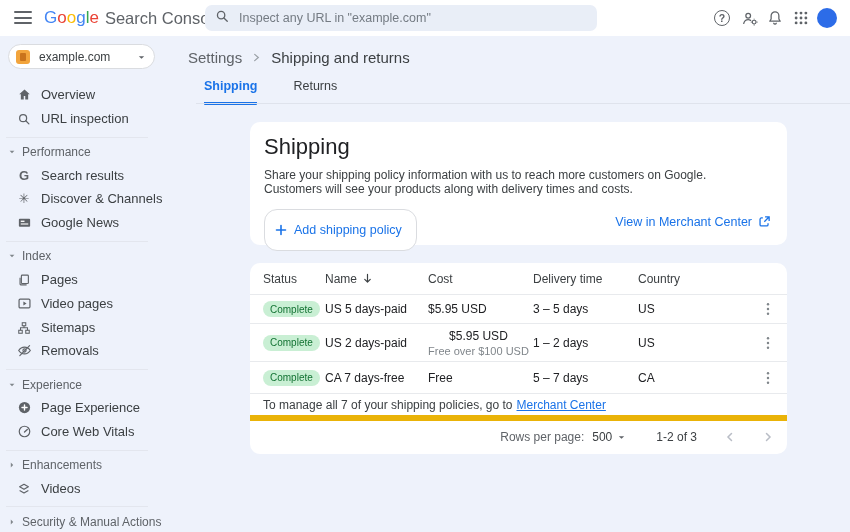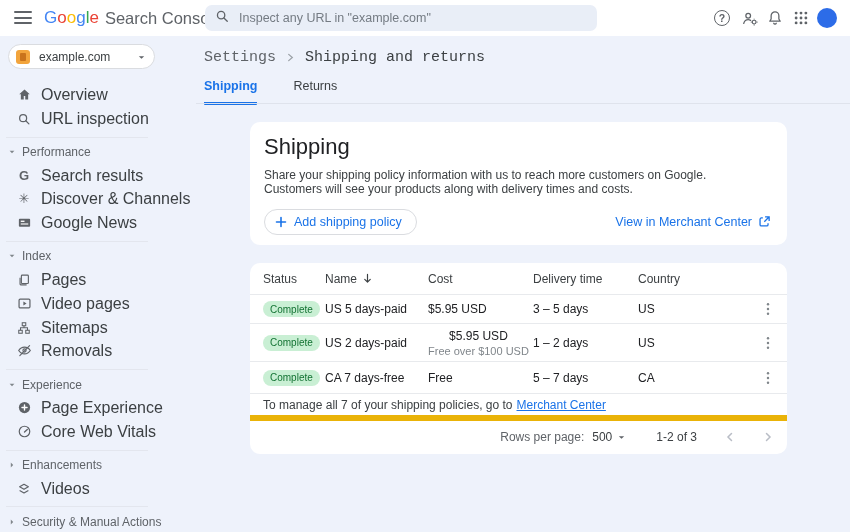--- a/index.html
+++ b/index.html
@@ -26,44 +26,44 @@
   .qmark { width:16px; height:16px; border:1.4px solid #5f6368; border-radius:50%; color:#5f6368; font-size:10.5px; font-weight:700; display:flex; align-items:center; justify-content:center; }
 
   
   .sidebar { position:absolute; left:0; top:36px; width:196px; height:496px; }
   .prop-pill { position:absolute; left:8px; top:8px; width:147px; height:25px; background:#fff; border:1px solid #dadce0; border-radius:13px; display:flex; align-items:center; padding:0 8px 0 7px; cursor:pointer; }
   .prop-ic { width:14px; height:14px; border-radius:3px; background:#f2a43c; position:relative; flex:0 0 auto; }
   .prop-ic::after { content:""; position:absolute; left:4px; top:3px; width:6px; height:8px; background:#c9731c; border-radius:1px; }
   .prop-label { font-size:12px; color:#3c4043; margin-left:9px; flex:1; }
   .nav-item { position:absolute; left:0; width:196px; height:17px; display:flex; align-items:center; cursor:pointer; }
   .nav-item .nicon { width:16px; height:16px; margin-left:16px; display:flex; align-items:center; justify-content:center; flex:0 0 auto; color:#5f6368; }
-  .nav-item .nlabel { font-size:16px; color:#3c4043; margin-left:9px; white-space:nowrap; }
+  .nav-item .nlabel { font-size:13px; color:#3c4043; margin-left:9px; white-space:nowrap; }
   .nav-sec { position:absolute; left:0; width:196px; height:15px; display:flex; align-items:center; cursor:pointer; }
   .nav-sec .scaret { width:8px; height:8px; margin-left:8px; display:flex; align-items:center; justify-content:center; }
   .nav-sec .slabel { font-size:12px; color:#5f6368; margin-left:6px; white-space:nowrap; }
   .sdiv { position:absolute; left:6px; width:142px; height:1px; background:#e3e6ee; }
   .gletter { font-weight:700; color:#5f6368; font-size:13px; }
   .sparkle { color:#5f6368; font-size:13px; }
 
   
-  .breadcrumb { position:absolute; left:204px; top:49px; display:flex; align-items:center; font-size:15px;font-family:Liberation Mono, monospace; }
+  .breadcrumb { position:absolute; left:188px; top:49px; display:flex; align-items:center; font-size:15px; }
   .bc-parent { color:#5f6368; cursor:pointer; }
   .bc-sep { margin:0 10px; display:flex; align-items:center; }
   .bc-current { color:#3c4043; }
   .tabs { position:absolute; left:204px; top:79px; display:flex; }
   .tab { font-size:12.5px; padding-bottom:9px; margin-right:36px; cursor:pointer; }
   .tab.active { color:#1a73e8; font-weight:700; border-bottom:3px solid #1a73e8; border-radius:0 0 1px 1px; }
   .tab.inactive { color:#3c4043; font-weight:400; }
   .tabline { position:absolute; left:196px; top:103px; width:654px; height:1px; background:#dfe3ec; }
 
   .card { position:absolute; background:#fff; border-radius:10px; }
   .card1 { left:250px; top:122px; width:537px; height:123px; }
   .card1 h1 { font-size:22px; font-weight:400; color:#202124; position:absolute; left:14px; top:12px; }
   .desc { position:absolute; left:14px; font-size:12px; color:#3c4043; line-height:14px; }
-  .add-btn { position:absolute; left:14px; top:87px; height:26px; border:1px solid #dadce0; background:#fff; border-radius:13px; display:flex; align-items:center; padding:0 14px 0 10px; cursor:pointer; color:#1a73e8; font-size:12.5px; font-weight:500; font-family:"Liberation Sans",sans-serif; }
+  .add-btn { position:absolute; left:14px; top:87px; height:42px; border:1px solid #dadce0; background:#fff; border-radius:13px; display:flex; align-items:center; padding:0 14px 0 10px; cursor:pointer; color:#1a73e8; font-size:12.5px; font-weight:500; font-family:"Liberation Sans",sans-serif; }
   .add-btn .plus { margin-right:7px; display:flex; }
   .mc-link { position:absolute; right:16px; top:93px; display:flex; align-items:flex-start; color:#1a73e8; font-size:12.5px; font-weight:500; cursor:pointer; }
   .mc-link svg { margin-left:6px; }
 
   .card2 { left:250px; top:263px; width:537px; height:191px; }
   .trow { position:relative; width:100%; border-bottom:1px solid #e8eaed; }
   .thead { height:32px; }
   .thead .cell { font-size:12px; color:#3c4043; }
   .r0 { height:29px; } .r1 { height:38px; } .r2 { height:32px; }
   .cell { position:absolute; top:50%; transform:translateY(-50%); font-size:12px; color:#202124; white-space:nowrap; display:flex; align-items:center; }

